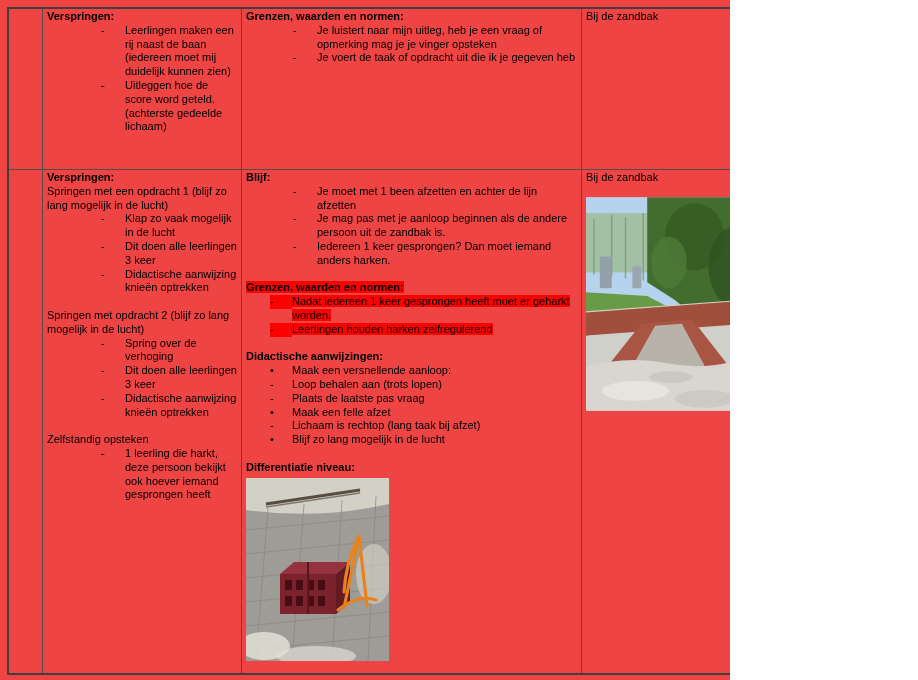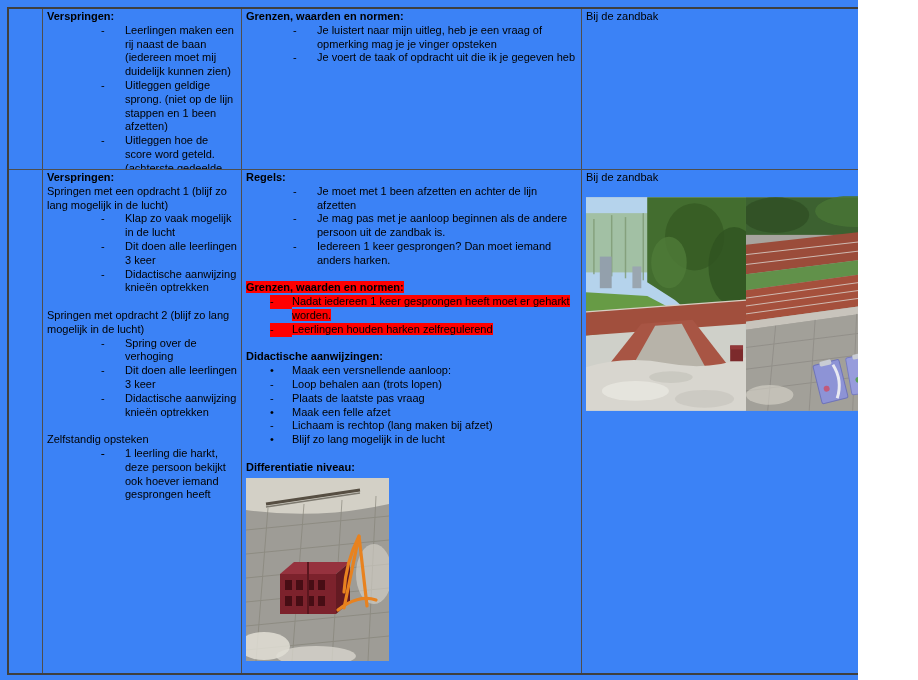--- a/index.html
+++ b/index.html
@@ -1,18 +1,18 @@
 <!DOCTYPE html>
 <html><head>
 <meta charset="utf-8">
 <style>
   * { margin:0; padding:0; box-sizing:border-box; }
   body { background:#ffffff; }
   .sheet {
-    position:relative; width:858px; height:680px; background:#3b82f6;
+    position:relative; width:730px; height:680px; background:#ef4444;
     font-family:"Liberation Sans", sans-serif; font-size:11px; line-height:13.8px; color:#000;
     overflow:hidden;
   }
   .tbl {
     position:absolute; left:7px; top:7px; width:903px; height:668px;
     border:2px solid #3f3f3f;
     display:grid;
     grid-template-columns:34px 199px 340px 1fr;
     grid-template-rows:161px 1fr;
   }
@@ -49,21 +49,20 @@
     <div class="cell"></div>
 
     <div class="cell c1">
       <div class="b">Verspringen:</div>
       <div class="li">
         <span class="mk">-</span>
         <span class="tx">Leerlingen maken een rij naast de baan (iedereen moet mij duidelijk kunnen zien)</span>
       </div>
       <div class="li">
         <span class="mk">-</span>
-        <span class="tx">Uitleggen geldige sprong. (niet op de lijn stappen en 1 been afzetten)</span>
       </div>
       <div class="li">
         <span class="mk">-</span>
         <span class="tx">Uitleggen hoe de score word geteld. (achterste gedeelde lichaam)</span>
       </div>
     </div>
 
     <div class="cell">
       <div class="b">Grenzen, waarden en normen:</div>
       <div class="li li-deep">
@@ -116,21 +115,21 @@
       <div class="li">
         <span class="mk">-</span>
       </div>
       <div class="li">
         <span class="mk">-</span>
         <span class="tx">1 leerling die harkt, deze persoon bekijkt ook hoever iemand gesprongen heeft</span>
       </div>
     </div>
 
     <div class="cell lastrow">
-      <div class="b">Regels:</div>
+      <div class="b">Blijf:</div>
       <div class="li li-deep">
         <span class="mk">-</span>
         <span class="tx">Je moet met 1 been afzetten en achter de lijn afzetten</span>
       </div>
       <div class="li li-deep">
         <span class="mk">-</span>
         <span class="tx">Je mag pas met je aanloop beginnen als de andere persoon uit de zandbak is.</span>
       </div>
       <div class="li li-deep">
         <span class="mk">-</span>
@@ -161,21 +160,21 @@
       <div class="li li-sh">
         <span class="mk">-</span>
         <span class="tx">Plaats de laatste pas vraag</span>
       </div>
       <div class="li li-sh">
         <span class="mk">•</span>
         <span class="tx">Maak een felle afzet</span>
       </div>
       <div class="li li-sh">
         <span class="mk">-</span>
-        <span class="tx">Lichaam is rechtop (lang maken bij afzet)</span>
+        <span class="tx">Lichaam is rechtop (lang taak bij afzet)</span>
       </div>
       <div class="li li-sh">
         <span class="mk">•</span>
         <span class="tx">Blijf zo lang mogelijk in de lucht</span>
       </div>
       <div class="sp"></div>
       <div class="b">Differentiatie niveau:</div>
 
       <svg class="photo diff-photo" width="143" height="183" viewBox="0 0 143 183">
         <rect width="143" height="183" fill="#9e9c96"></rect>

